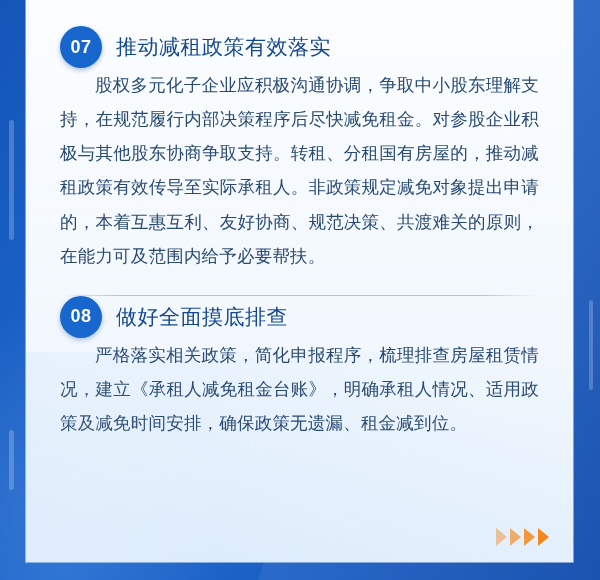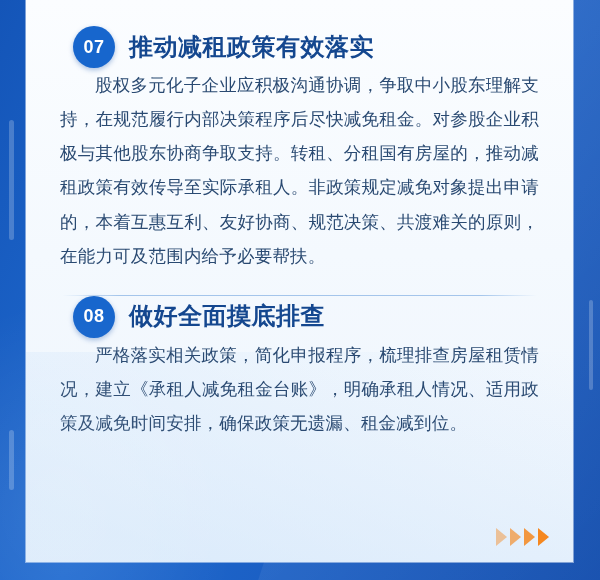--- a/index.html
+++ b/index.html
@@ -80,26 +80,25 @@
     border-radius: 50%;
     background: #1766cd;
     color: #ffffff;
     font-size: 18px;
     font-weight: bold;
     letter-spacing: 0.5px;
     display: flex;
     align-items: center;
     justify-content: center;
     box-shadow: 0 2px 5px rgba(19,80,170,0.35);
-    margin-left: 13px;
   }
 
   .sec-title {
-    font-size: 24px;
-    font-weight: bold;
+    font-size: 21px;
+    font-weight: normal;
     color: #14478f;
     letter-spacing: 0.5px;
     line-height: 1.2;
     white-space: nowrap;
   }
 
   .sec-body {
     font-size: 17.5px;
     line-height: 1.95;
     color: #2a4a72;

